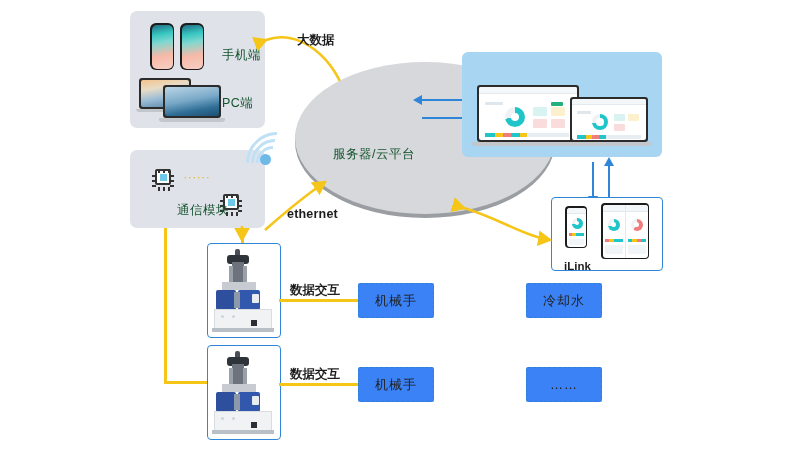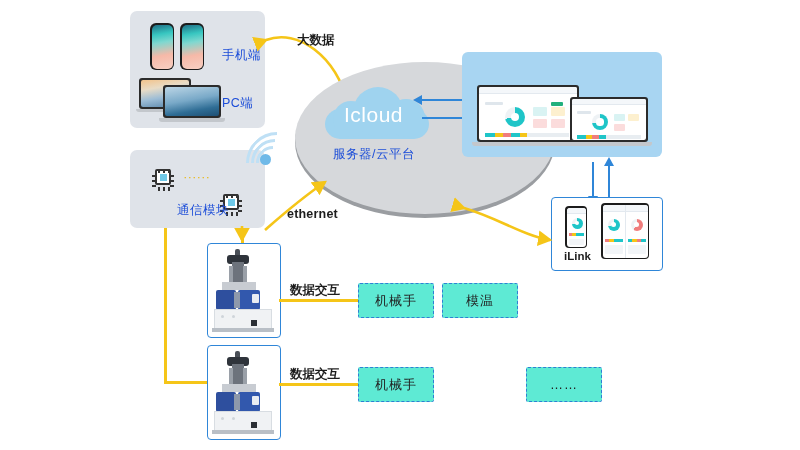--- a/index.html
+++ b/index.html
@@ -16,26 +16,26 @@
   .panel-grey{
     background:#dfe3e9;border-radius:7px;
   }
   .panel-blue{
     background:#a8d5f2;border-radius:6px;
   }
   .box-blue-border{
     border:1.6px solid #2f86d8;border-radius:4px;background:#ffffff;
   }
   .box-dashed{
-    border:1.5px dashed #2f7fd4;background:#5eead4;border-radius:2px;
+    border:1.5px dashed #2f7fd4;background:#3b82f6;border-radius:2px;
     display:flex;align-items:center;justify-content:center;
   }
 
   
-  .lbl{font-size:12.5px;color:#1d4ed8;white-space:nowrap;letter-spacing:.5px;}
+  .lbl{font-size:12.5px;color:#14532d;white-space:nowrap;letter-spacing:.5px;}
   .mes-title{
     color:#ffffff;font-size:22px;letter-spacing:6px;font-weight:bold;
     text-align:center;line-height:44px;
   }
   .mes-sub{
     color:#ffffff;font-size:15px;letter-spacing:2px;text-align:center;
     font-weight:bold;
   }
   .cloud-word{
     color:#ffffff;font-size:21px;letter-spacing:.5px;font-weight:normal;
@@ -210,27 +210,20 @@
 
   <div class="abs" style="left:258px;top:128px;width:48px;height:52px;">
     <div class="wifi-dot" style="left:2px;top:26px;"></div>
     <div class="wifi-arc" style="left:-2px;top:18px;width:28px;height:28px;transform:rotate(45deg);"></div>
     <div class="wifi-arc" style="left:-7px;top:11px;width:42px;height:42px;transform:rotate(45deg);"></div>
     <div class="wifi-arc" style="left:-12px;top:4px;width:56px;height:56px;transform:rotate(45deg);"></div>
   </div>
 
   <div class="abs ellipse" style="left:295px;top:62px;width:260px;height:152px;"></div>
 
-  <div class="abs cloud-shape" style="left:325px;top:85px;width:104px;height:56px;">
-    <div class="base" style="left:0;bottom:2px;width:104px;height:30px;"></div>
-    <div class="c" style="left:8px;top:16px;width:36px;height:36px;"></div>
-    <div class="c" style="left:28px;top:2px;width:50px;height:50px;"></div>
-    <div class="c" style="left:62px;top:14px;width:38px;height:38px;"></div>
-    <div class="abs cloud-word" style="left:19px;top:18px;">Icloud</div>
-  </div>
 
   <div class="abs lbl" style="left:333px;top:146px;">服务器/云平台</div>
 
   <svg class="abs" style="left:255px;top:150px;width:105px;height:85px;" viewBox="0 0 105 85">
     <path d="M10,80 C26,66 44,50 70,32" fill="none" stroke="#f5c518" stroke-width="2.6" marker-end="url(#yhead)"></path>
   </svg>
   <div class="abs ethernet" style="left:287px;top:207px;">ethernet</div>
 
   <div class="abs" style="left:416px;top:95px;width:64px;height:34px;">
     <div class="arrow-h" style="left:6px;top:4px;width:52px;">
@@ -335,21 +328,21 @@
             <i style="width:25%;background:#1fc5c8;"></i>
             <i style="width:25%;background:#f5c518;"></i>
             <i style="width:25%;background:#f07d7d;"></i>
             <i style="width:25%;background:#1fc5c8;"></i>
           </div>
           <div class="mini-card" style="left:2px;top:40px;width:18px;height:9px;background:#f2f5f8;"></div>
         </div>
       </div>
     </div>
 
-    <div class="abs ilink-word" style="left:12px;top:52px;">iLink</div>
+    <div class="abs ilink-word" style="left:12px;top:62px;">iLink</div>
   </div>
 
   <svg class="abs" style="left:452px;top:196px;width:110px;height:60px;" viewBox="0 0 110 60">
     <path d="M12,12 C46,22 72,40 98,44" fill="none" stroke="#f5c518" stroke-width="2.6" marker-end="url(#yhead)" marker-start="url(#yhead)"></path>
   </svg>
 
   <div class="abs yline" style="left:241px;top:228px;width:2.6px;height:16px;"></div>
   <svg class="abs" style="left:230px;top:226px;width:34px;height:24px;" viewBox="0 0 34 24">
     <path d="M12,0 L12,14" stroke="#f5c518" stroke-width="2.6" fill="none" marker-end="url(#yhead)"></path>
   </svg>
@@ -379,22 +372,22 @@
       <div class="abs" style="left:4px;top:84px;width:62px;height:4px;background:#b9bfc6;"></div>
     </div>
   </div>
 
   <div class="abs yline" style="left:279px;top:299px;width:79px;height:2.6px;"></div>
   <div class="abs yellow-lbl" style="left:290px;top:282px;">数据交互</div>
 
   <div class="abs box-dashed" style="left:358px;top:283px;width:74px;height:33px;">
     <span class="dbox-txt">机械手</span>
   </div>
-  <div class="abs box-dashed" style="left:442px;top:283px;width:74px;height:33px;">
-    <span class="dbox-txt">模温</span>
+  <div class="abs box-dashed" style="left:526px;top:283px;width:74px;height:33px;">
+    <span class="dbox-txt">冷却水</span>
   </div>
 
   <div class="abs box-blue-border" style="left:207px;top:345px;width:72px;height:93px;">
     <div class="machine" style="width:100%;height:100%;position:relative;">
       <div class="abs" style="left:27px;top:5px;width:5px;height:10px;background:#4a4f57;border-radius:2px;"></div>
       <div class="abs" style="left:19px;top:11px;width:22px;height:9px;background:#2f343b;border-radius:3px;"></div>
       <div class="abs" style="left:24px;top:18px;width:12px;height:22px;background:#6d737c;"></div>
       <div class="abs" style="left:21px;top:22px;width:4px;height:26px;background:#9aa0a8;"></div>
       <div class="abs" style="left:35px;top:22px;width:4px;height:26px;background:#9aa0a8;"></div>
       <div class="abs" style="left:14px;top:38px;width:34px;height:8px;background:#c8ccd2;"></div>

